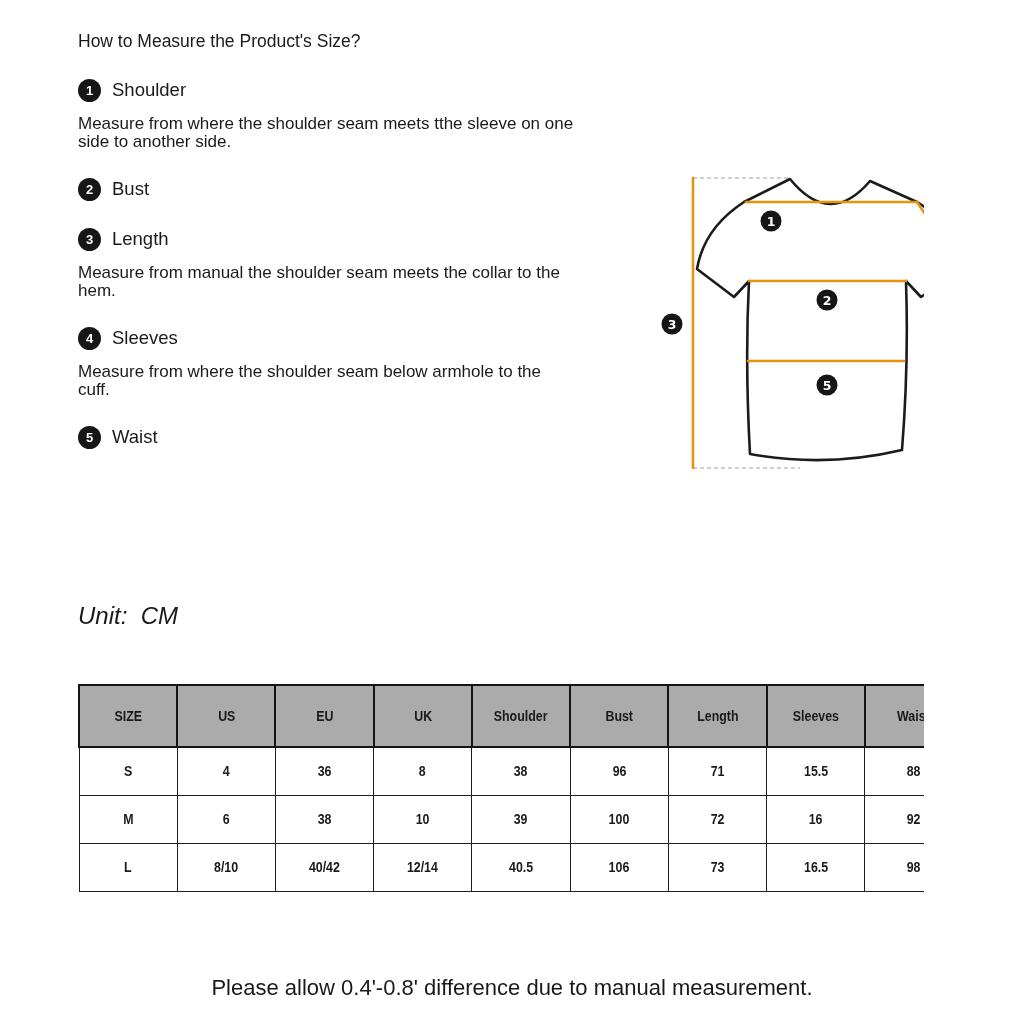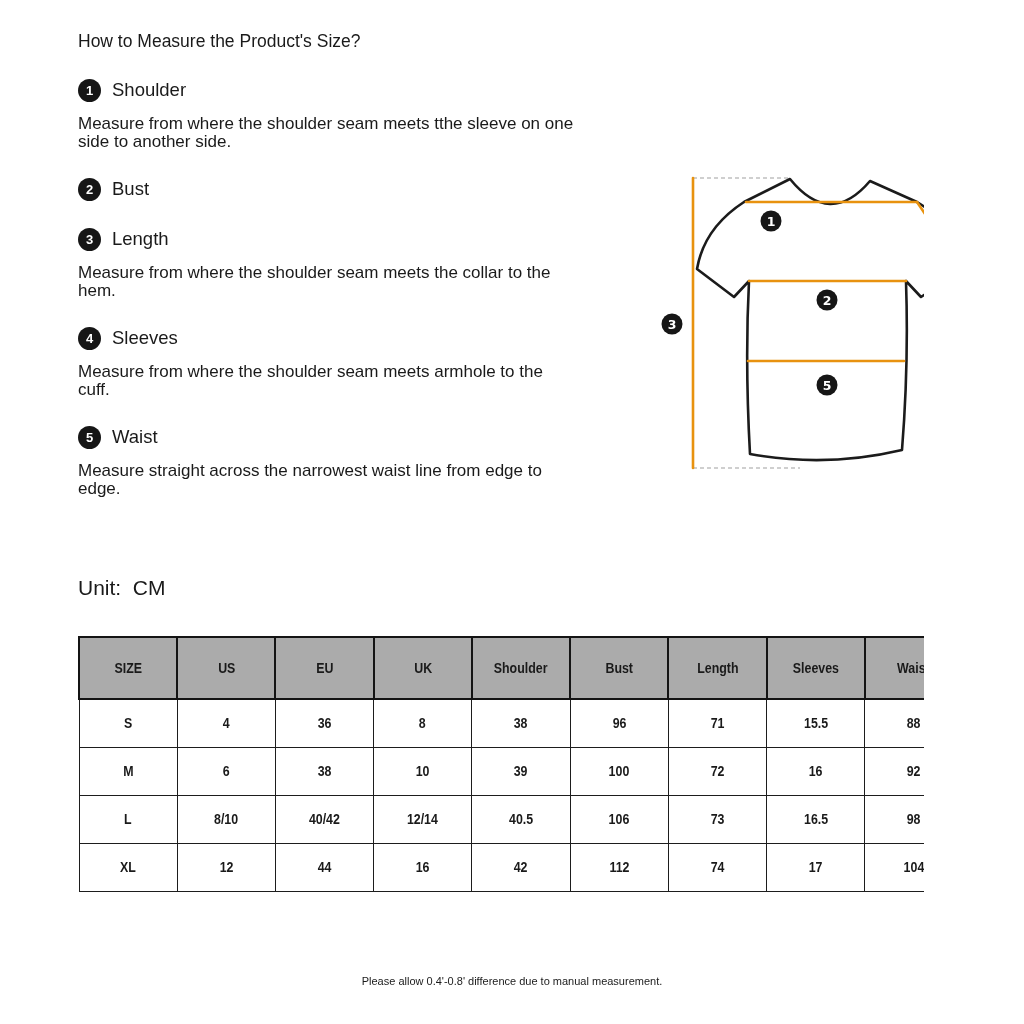--- a/index.html
+++ b/index.html
@@ -34,45 +34,45 @@
     flex:0 0 auto;
   }
   .item-label{font-size:18.5px;}
   .item-desc{
     margin:13px 0 0 0;
     font-size:17px;line-height:18px;
     white-space:pre-line;
   }
 
   .unit{
-    position:absolute;left:78px;top:576px;
-    font-size:21px;white-space:pre;
+    position:absolute;left:78px;top:602px;
+    font-size:24px;white-space:pre;font-style:italic;
   }
 
   .size-table{
-    position:absolute;left:78px;top:636px;
+    position:absolute;left:78px;top:684px;
     width:886px;border-collapse:collapse;table-layout:fixed;
   }
   .size-table th{
     height:62px;
     background:var(--header-bg);
     border:2px solid #141414;
     font-size:15.5px;font-weight:bold;
     text-align:center;padding:0;
   }
   .size-table td{
     height:48px;
     border:1px solid #1d1d1d;
     text-align:center;font-size:15.5px;padding:0;
   }
   .cond{display:inline-block;transform:scaleX(0.8);font-weight:600;white-space:nowrap;}
 
   .footer{
     position:absolute;left:0;top:975px;width:1024px;
-    text-align:center;font-size:11px;
+    text-align:center;font-size:22px;
   }
 
   .diagram{position:absolute;left:640px;top:150px;}
   .outline{fill:#ffffff;stroke:var(--outline);stroke-width:2.6;stroke-linejoin:round;}
   .accent-line{fill:none;stroke:var(--accent);stroke-width:2.6;stroke-linecap:round;}
   .guide-line{fill:none;stroke:var(--guide);stroke-width:1.6;stroke-dasharray:4 3;}
   .marker-circle{fill:var(--badge);}
   .marker-num{
     fill:#fff;font-size:12.5px;font-weight:bold;text-anchor:middle;
     font-family:"DejaVu Sans", sans-serif;
@@ -98,38 +98,36 @@
         <div class="item-head">
           <span class="badge">2</span>
           <span class="item-label">Bust</span>
         </div>
       </div>
       <div class="item">
         <div class="item-head">
           <span class="badge">3</span>
           <span class="item-label">Length</span>
         </div>
-        <p class="item-desc">Measure from where the shoulder seam meets the collar to the
+        <p class="item-desc">Measure from manual the shoulder seam meets the collar to the
 hem.</p>
       </div>
       <div class="item">
         <div class="item-head">
           <span class="badge">4</span>
           <span class="item-label">Sleeves</span>
         </div>
-        <p class="item-desc">Measure from where the shoulder seam meets armhole to the
+        <p class="item-desc">Measure from where the shoulder seam below armhole to the
 cuff.</p>
       </div>
       <div class="item">
         <div class="item-head">
           <span class="badge">5</span>
           <span class="item-label">Waist</span>
         </div>
-        <p class="item-desc">Measure straight across the narrowest waist line from edge to
-edge.</p>
       </div>
     </div>
 
   <svg class="diagram" width="384" height="340" viewBox="0 0 384 340">
     <path class="guide-line" d="M53,28 H150"></path>
     <path class="guide-line" d="M53,318 H160"></path>
     <path class="outline" d="M104,52 L150,29 Q190,78 230,31 L277,52
          Q317,76 322,119 L281,147 L266,131
          C268,190 266,250 262,300
          Q186,318 110,304
@@ -206,29 +204,18 @@
           <td><span class="cond">L</span></td>
           <td><span class="cond">8/10</span></td>
           <td><span class="cond">40/42</span></td>
           <td><span class="cond">12/14</span></td>
           <td><span class="cond">40.5</span></td>
           <td><span class="cond">106</span></td>
           <td><span class="cond">73</span></td>
           <td><span class="cond">16.5</span></td>
           <td><span class="cond">98</span></td>
         </tr>
-        <tr>
-          <td><span class="cond">XL</span></td>
-          <td><span class="cond">12</span></td>
-          <td><span class="cond">44</span></td>
-          <td><span class="cond">16</span></td>
-          <td><span class="cond">42</span></td>
-          <td><span class="cond">112</span></td>
-          <td><span class="cond">74</span></td>
-          <td><span class="cond">17</span></td>
-          <td><span class="cond">104</span></td>
-        </tr>
       </tbody>
   </table>
 
   <div class="footer">Please allow 0.4'-0.8' difference due to manual measurement.</div>
 
 </div>
 
 </body></html>

